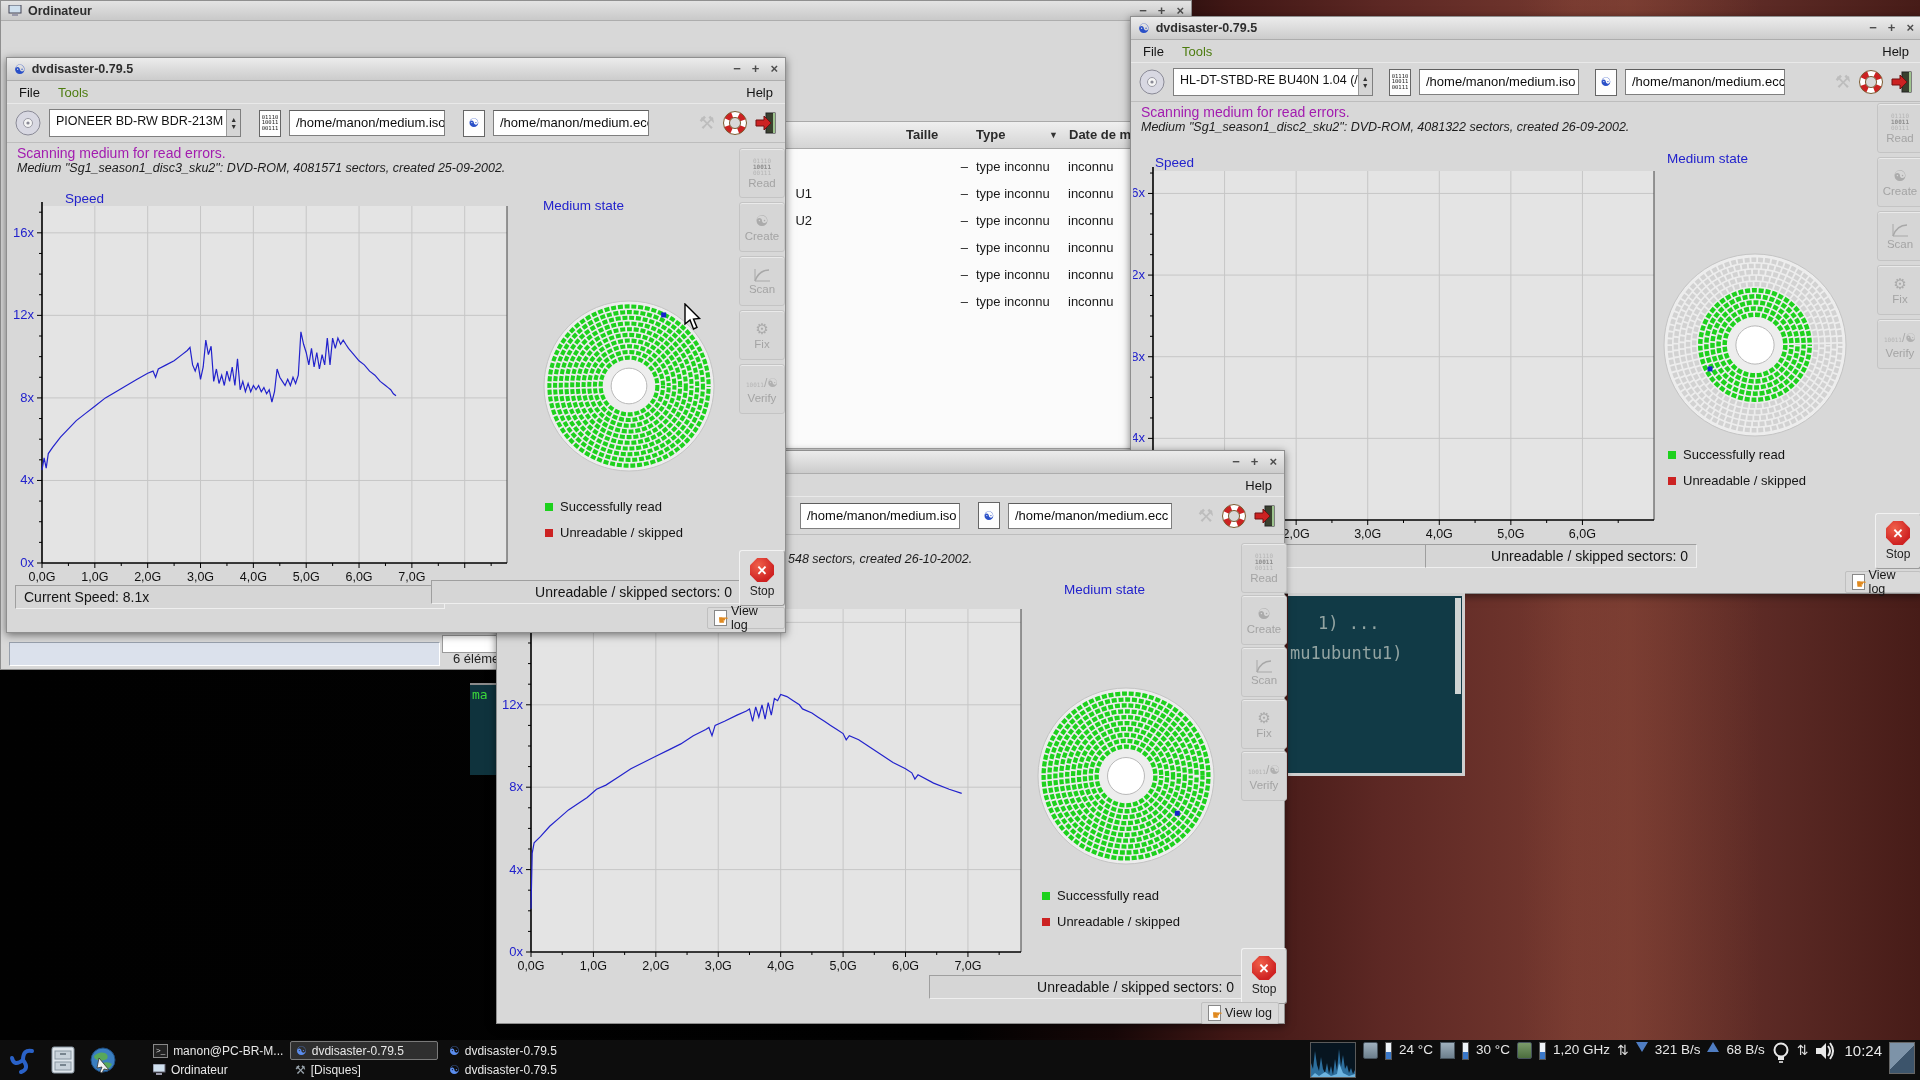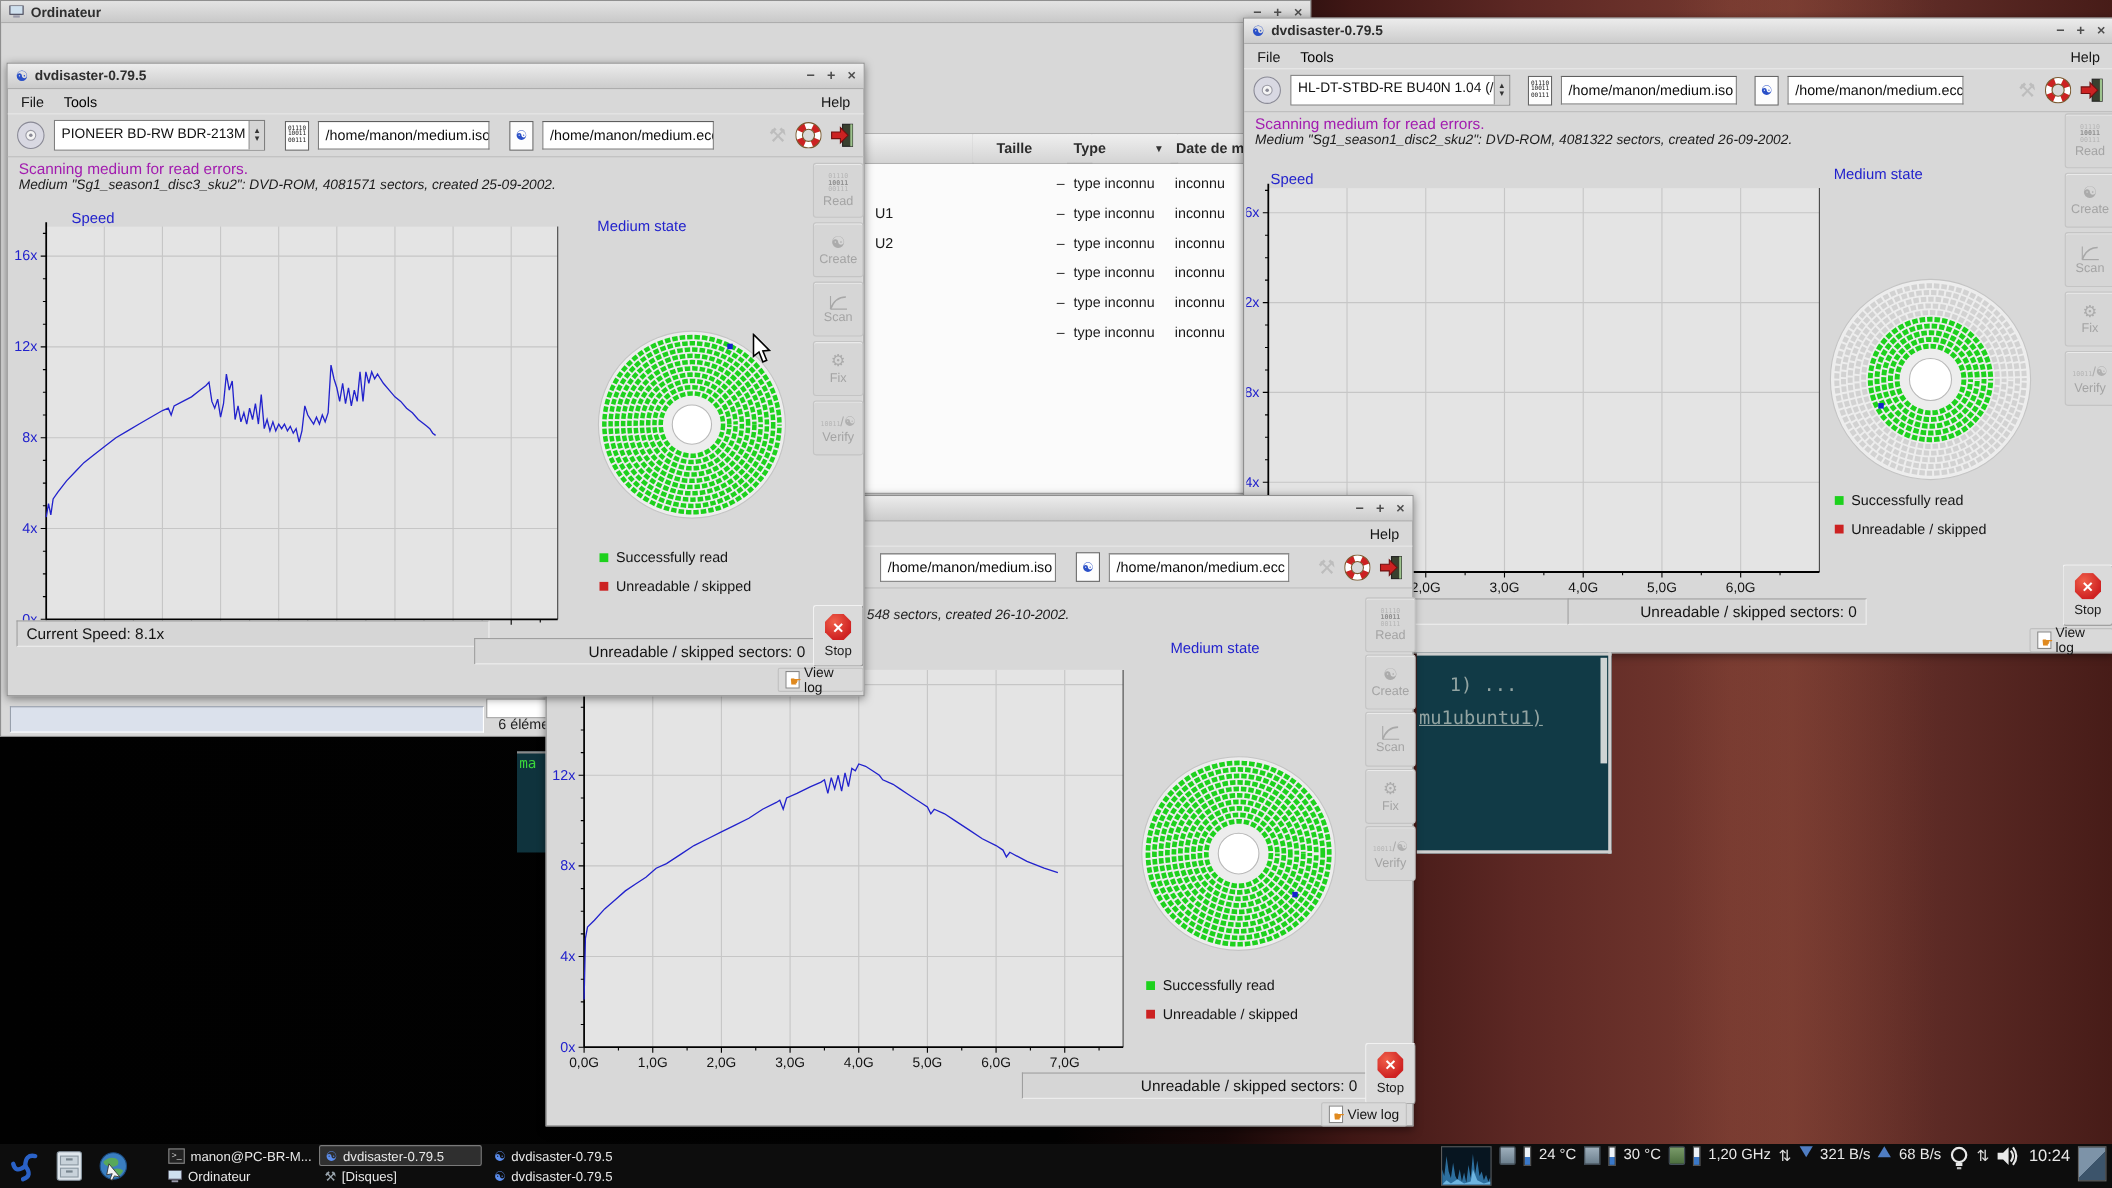--- a/index.html
+++ b/index.html
@@ -11,21 +11,21 @@
   #wallglow{position:absolute;left:1520px;top:0;width:240px;height:100%;z-index:0;
     background:linear-gradient(90deg,rgba(0,0,0,0),rgba(150,80,62,.35) 45%,rgba(0,0,0,0));}
   
   .window{position:absolute;background:#d8d8d8;border:1px solid #8f8f8f;box-shadow:0 2px 8px rgba(0,0,0,.5);}
   .titlebar{height:22px;display:flex;align-items:center;gap:6px;padding:0 7px;
     background:linear-gradient(#ececec,#cccccc);border-bottom:1px solid #adadad;}
   .title-text{font-weight:bold;font-size:12.5px;color:#2e2e2e;white-space:nowrap;}
   .wctl{margin-left:auto;display:flex;gap:11px;color:#4d4d4d;font-size:13px;font-weight:bold;}
   .wctl span{cursor:default;line-height:14px;}
   .menubar{display:flex;align-items:center;gap:18px;padding:4px 12px 3px 12px;color:#141414;}
-  .menu-grey{color:#000000;}
+  .menu-grey{color:#4d7c0f;}
   .menu-right{margin-left:auto;}
   .toolbar{display:flex;align-items:center;gap:8px;padding:5px 8px;
     border-top:1px solid #e9e9e9;border-bottom:1px solid #bdbdbd;}
   .field{background:#fff;border:1px solid #7f7f7f;border-top-color:#5e5e5e;height:24px;line-height:24px;
     padding:0 6px;white-space:nowrap;overflow:hidden;font-size:13px;color:#0c0c0c;}
   .combo{display:flex;align-items:stretch;border:1px solid #7f7f7f;background:#fff;height:26px;}
   .combo .ctext{padding:4px 6px 0 6px;font-size:12.5px;white-space:nowrap;overflow:hidden;}
   .spinner{width:15px;background:#d5d5d5;border-left:1px solid #9a9a9a;display:flex;flex-direction:column;
     align-items:center;justify-content:center;font-size:7px;line-height:7px;color:#333;}
   .statusline1{font-size:14px;color:#a21caf;padding:2px 10px 0 10px;}
@@ -343,21 +343,21 @@
   <div class="viewlog" style="left:714px;top:554px;">
     <span class="vl-page">
         <span class="vl-hand">☛</span>
       </span>
     <span>View log</span>
   </div>
 </div>
 
 <div id="term">
   <div class="tline" style="margin:12px 0 0 30px;">1) ...</div>
-  <div class="tline" style="margin-left:2px;text-decoration:underline;">mu1ubuntu1)</div>
+  <div class="tline" style="margin-left:2px;">mu1ubuntu1)</div>
   <div id="term-scroll"></div>
 </div>
 <div id="miniterm">
   <span>ma</span>
 </div>
 
 <div class="window" id="win3">
   <div class="titlebar">
     <span class="yy" style="font-size:13px;">☯</span>
     <span class="title-text">dvdisaster-0.79.5</span>
@@ -682,21 +682,21 @@
     <span>Scan</span>
   </div>
   <div class="side-btn" style="left:732px;top:252px;">
     <span class="glyph-ico">⚙</span>
       <span>Fix</span>
   </div>
   <div class="side-btn" style="left:732px;top:306px;">
     <span class="glyph-ico" style="font-size:12px;"><span class="bin-ico">10011</span><span>/</span><span class="yy" style="color:#b0b0b0;">☯</span></span>
     <span>Verify</span>
   </div>
-  <div class="sunk" style="left:8px;top:506px;width:412px;">Current Speed: 8.1x</div>
+  <div class="sunk" style="left:8px;top:527px;width:412px;">Current Speed: 8.1x</div>
   <div class="sunk" style="left:424px;top:522px;width:292px;text-align:right;">Unreadable / skipped sectors: 0</div>
   <div class="stop-btn" style="left:732px;top:492px;">
     <span class="octagon">✕</span>
       <span>Stop</span>
   </div>
   <div class="viewlog" style="left:700px;top:549px;">
     <span class="vl-page">
         <span class="vl-hand">☛</span>
       </span>
     <span>View log</span>

